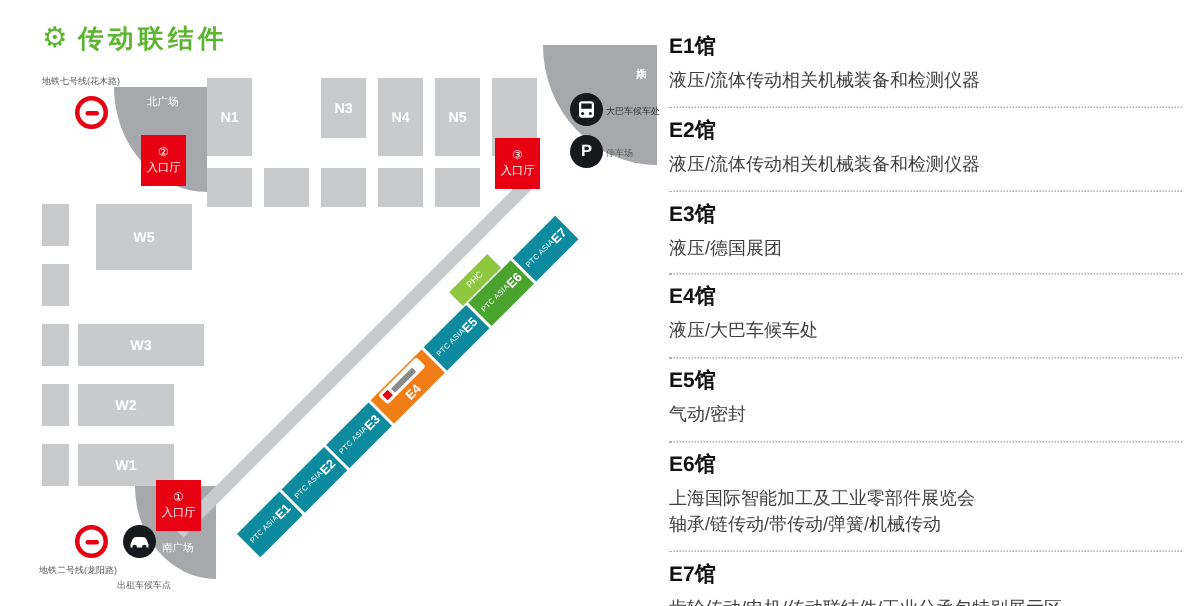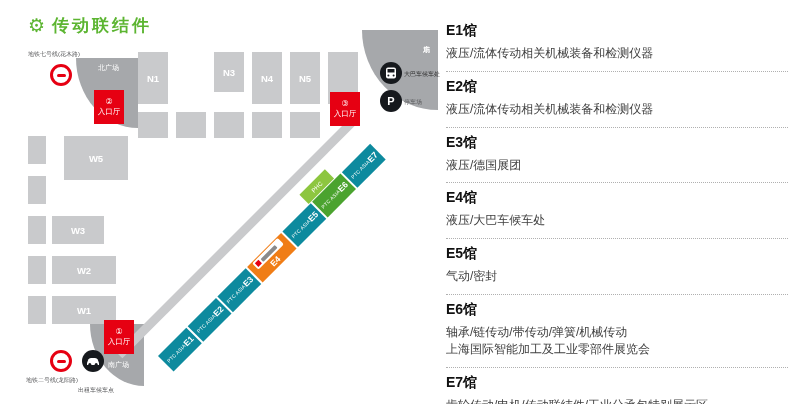--- a/index.html
+++ b/index.html
@@ -80,21 +80,21 @@
 
   <div class="annex" style="left:138px;top:112px;width:30px;height:26px"></div>
   <div class="annex" style="left:176px;top:112px;width:30px;height:26px"></div>
   <div class="annex" style="left:214px;top:112px;width:30px;height:26px"></div>
   <div class="annex" style="left:252px;top:112px;width:30px;height:26px"></div>
   <div class="annex" style="left:290px;top:112px;width:30px;height:26px"></div>
 
   <div class="hall" style="left:64px;top:136px;width:64px;height:44px">
       <span>W5</span>
     </div>
-  <div class="hall" style="left:52px;top:216px;width:52px;height:28px">
+  <div class="hall" style="left:52px;top:216px;width:84px;height:28px">
       <span>W3</span>
     </div>
   <div class="hall" style="left:52px;top:256px;width:64px;height:28px">
       <span>W2</span>
     </div>
   <div class="hall" style="left:52px;top:296px;width:64px;height:28px">
       <span>W1</span>
     </div>
 
   <div class="annex" style="left:28px;top:136px;width:18px;height:28px"></div>
@@ -216,20 +216,20 @@
   <div class="entry">
     <h2>E4馆</h2>
     <p>液压/大巴车候车处</p>
   </div>
   <div class="entry">
     <h2>E5馆</h2>
     <p>气动/密封</p>
   </div>
   <div class="entry">
     <h2>E6馆</h2>
+    <p>上海国际智能加工及工业零部件展览会</p>
     <p>轴承/链传动/带传动/弹簧/机械传动</p>
-    <p>上海国际智能加工及工业零部件展览会</p>
   </div>
   <div class="entry">
     <h2>E7馆</h2>
     <p>齿轮传动/电机/传动联结件/工业分承包特别展示区</p>
   </div>
 </div>
 
 </body></html>

